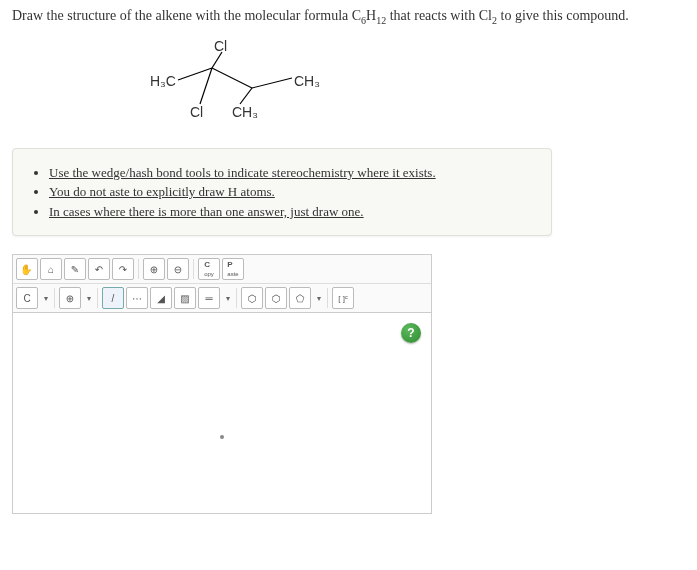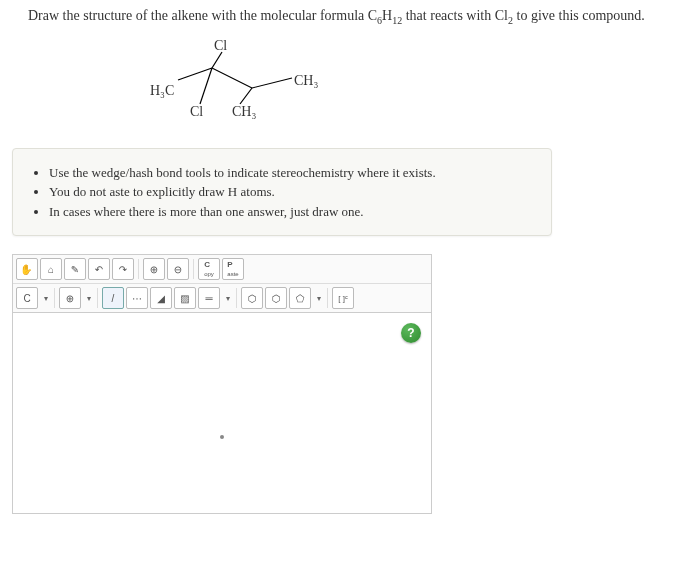--- a/index.html
+++ b/index.html
@@ -1,28 +1,28 @@
 <!DOCTYPE html>
 <html><head>
   <meta charset="utf-8">
   <style>
     * { margin: 0; padding: 0; box-sizing: border-box; }
     body { font-family: Georgia, 'Times New Roman', serif; font-size: 14px; color: #333; background: #fff; padding: 8px 12px; width: 697px; }
-    .prompt { font-size: 14px; margin-bottom: 12px; margin-left: 16px; }
+    .prompt { font-size: 14px; margin-bottom: 12px; }
     .sub { font-size: 10px; vertical-align: sub; }
     .molecule { margin: 10px 0 20px 100px; position: relative; height: 90px; width: 220px; }
-    .molecule span { position: absolute; font-size: 14px; font-family: Liberation Serif, serif; }
+    .molecule span { position: absolute; font-size: 14px; font-family: Liberation Sans, sans-serif; }
     .cl-top { left: 102px; top: 0; }
-    .h3c { left: 38px; top: 45px; }
+    .h3c { left: 38px; top: 35px; }
     .ch3-right { left: 182px; top: 35px; }
     .cl-bl { left: 78px; top: 66px; }
     .ch3-br { left: 120px; top: 66px; }
     .mol-svg { position: absolute; left: 0; top: 0; }
     .hints { background: #f8f8f5; border: 1px solid #e0e0d8; border-radius: 4px; padding: 14px 18px; margin: 8px 0 18px 0; width: 540px; box-shadow: 0 1px 2px rgba(0,0,0,0.05); }
-    .hints ul { list-style: disc; padding-left: 18px; }
+    .hints ul { list-style: disc; padding-left: 18px; text-decoration: underline; }
     .hints li { font-size: 13px; line-height: 1.5; }
     .editor-wrap { width: 420px; border: 1px solid #ccc; background: #fafafa; }
     .toolbar-row { display: flex; align-items: center; padding: 3px; gap: 2px; border-bottom: 1px solid #ddd; }
     .toolbar-row.second { border-bottom: 1px solid #ccc; }
     .tool { width: 22px; height: 22px; background: #fff; border: 1px solid #bbb; border-radius: 2px; display: flex; align-items: center; justify-content: center; font-size: 10px; cursor: pointer; font-family: Arial, sans-serif; color: #555; }
     .tool.sm { font-size: 8px; }
     .tool.active { background: #eef3fb; border-color: #7aa; }
     .sep { width: 1px; height: 20px; background: #ddd; margin: 0 2px; }
     .dd { font-size: 8px; color: #666; padding-left: 2px; width: 10px; text-align: center; cursor: pointer; }
     .canvas { position: relative; width: 100%; height: 200px; background: #fff; }

